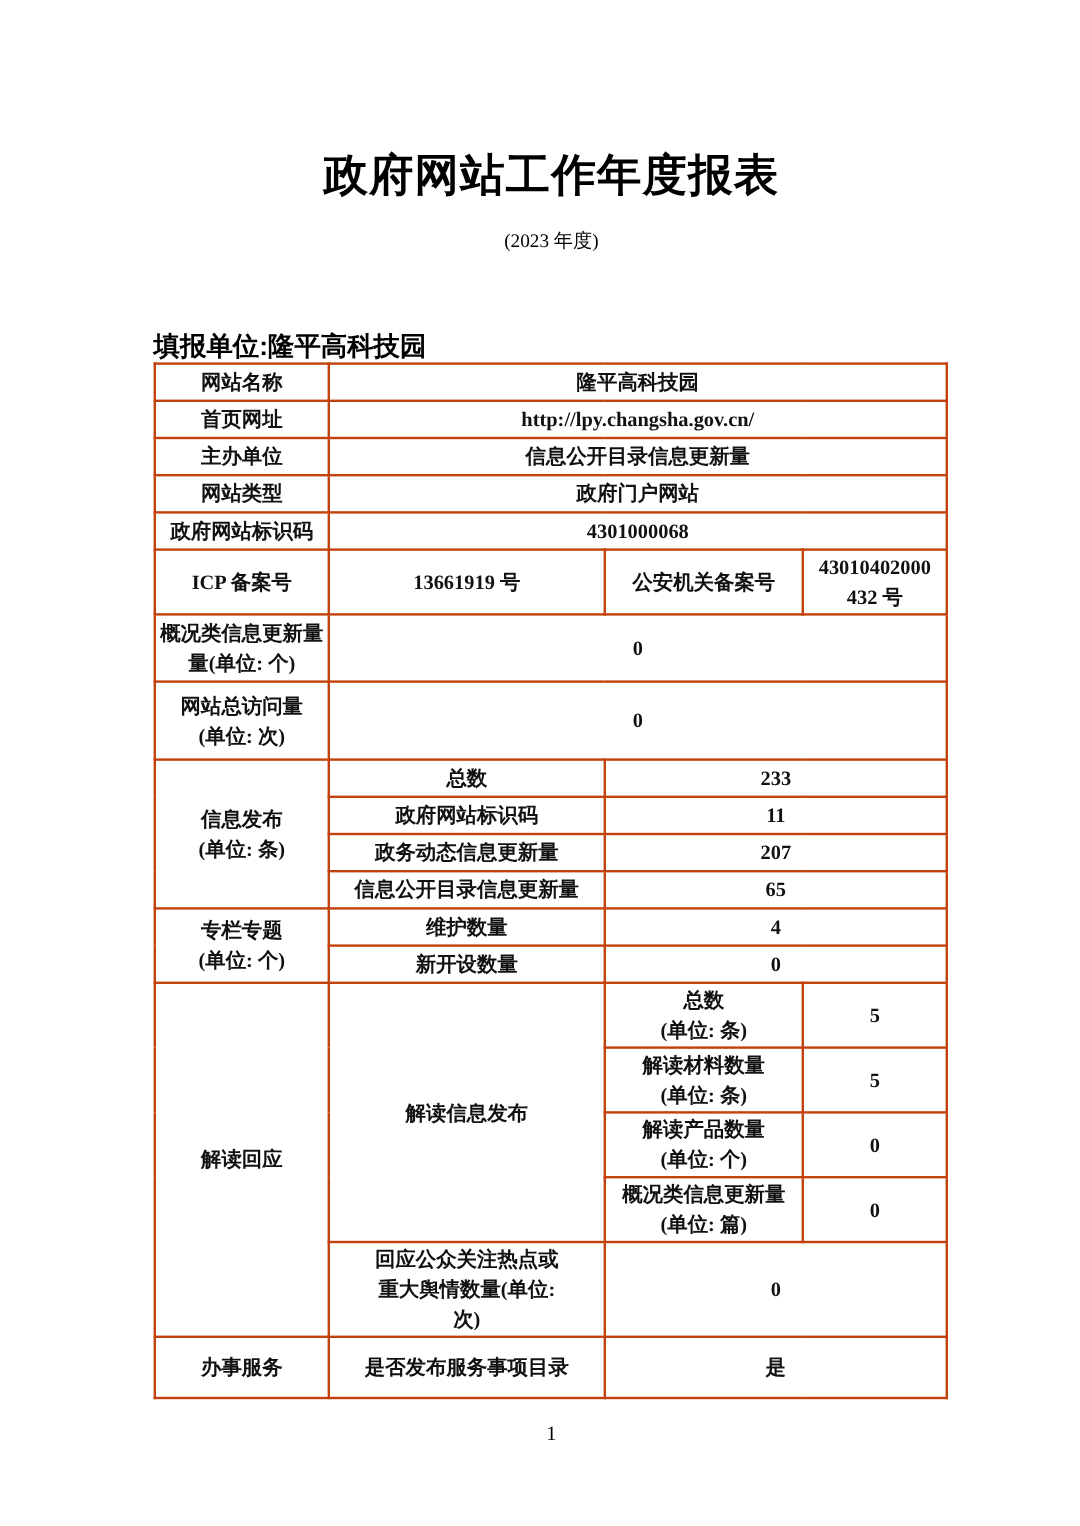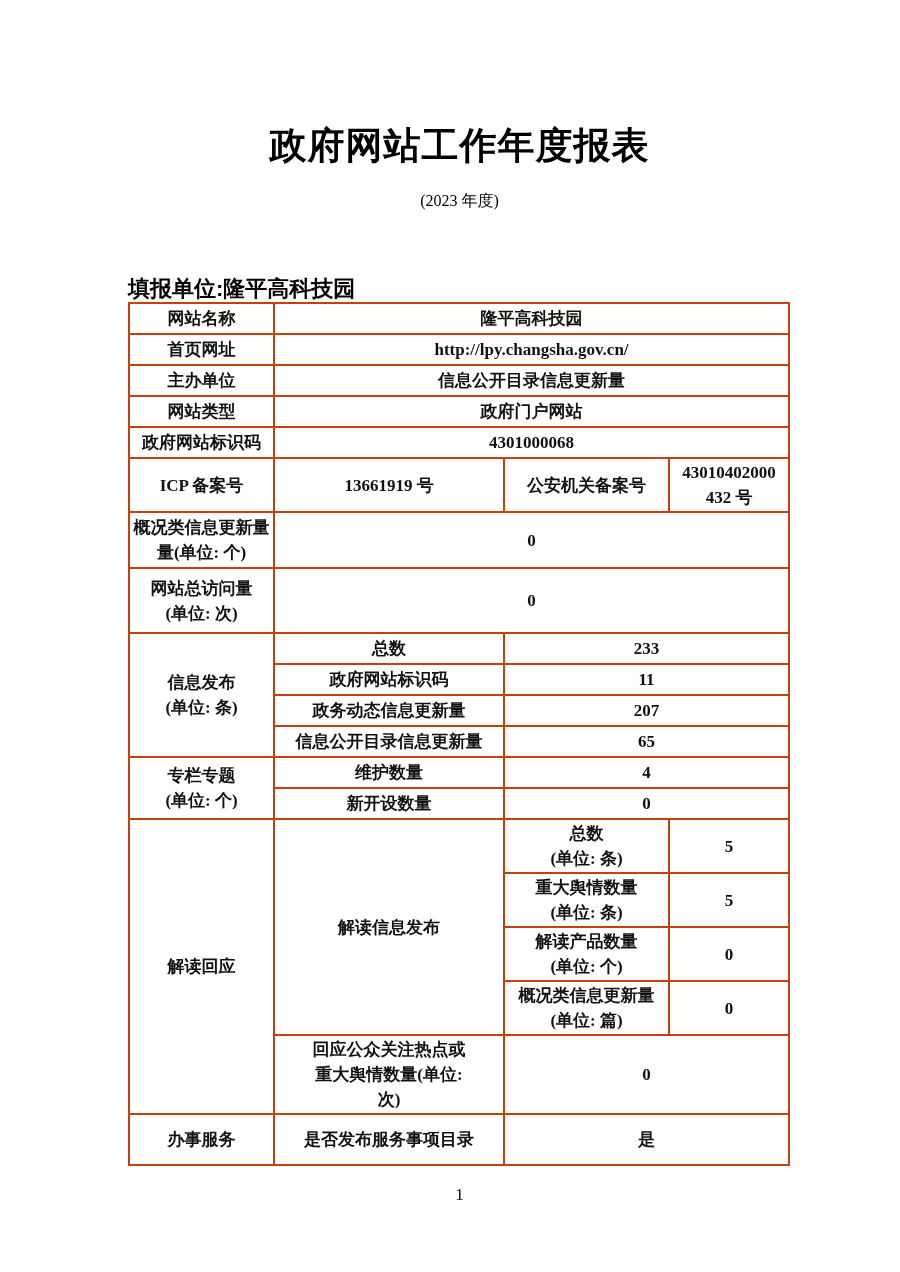--- a/index.html
+++ b/index.html
@@ -161,21 +161,21 @@
       <td colspan="2">0</td>
     </tr>
     <tr style="height:53px">
       <td rowspan="5">解读回应</td>
       <td rowspan="4">解读信息发布</td>
       <td>总数
 (单位: 条)</td>
       <td>5</td>
     </tr>
     <tr style="height:53px">
-      <td>重大舆情数量
+      <td>解读材料数量
 (单位: 条)</td>
       <td>5</td>
     </tr>
     <tr style="height:53px">
       <td>解读产品数量
 (单位: 个)</td>
       <td>0</td>
     </tr>
     <tr style="height:53px">
       <td>概况类信息更新量

